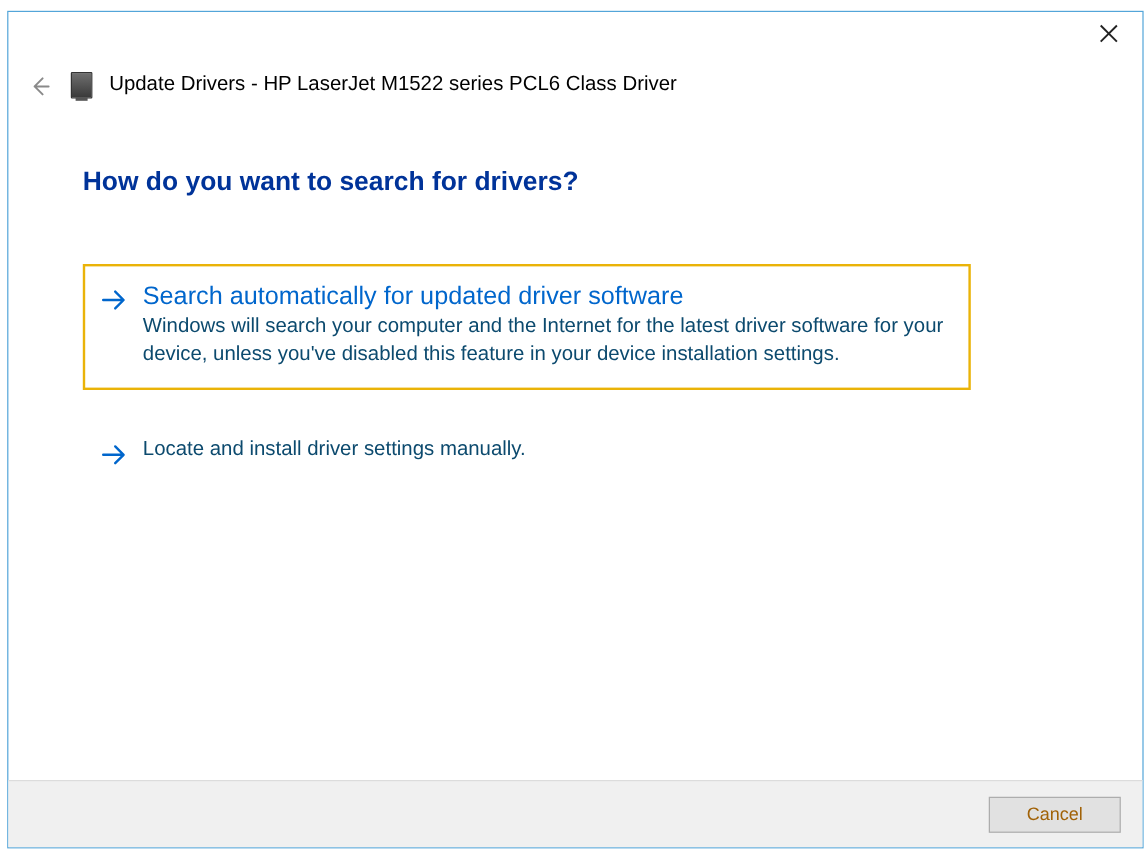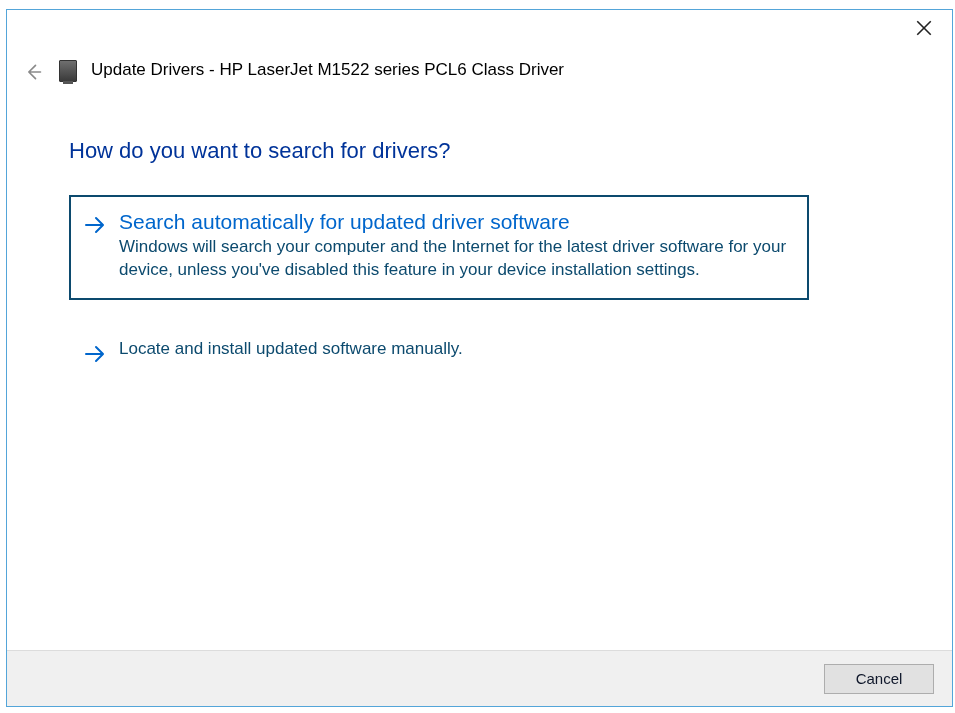--- a/index.html
+++ b/index.html
@@ -88,33 +88,33 @@
       color: #000;
       font-weight: 400;
     }
     .content {
       flex: 1;
       padding: 54px 62px 0 62px;
     }
     .heading {
       font-size: 22px;
       color: #003399;
-      font-weight: 400;
-      margin-bottom: 31px;
+      font-weight: 700;
+      margin-bottom: 56px;
     }
     .option {
       padding: 14px 22px 18px 14px;
       margin-bottom: 24px;
       cursor: pointer;
       display: flex;
       gap: 12px;
       width: 740px;
     }
     .option.highlighted {
-      border: 2px solid #0c4a6e;
+      border: 2px solid #eab308;
       padding: 12px 20px 16px 12px;
     }
     .option-arrow {
       width: 24px;
       height: 24px;
       flex-shrink: 0;
       color: #0066cc;
       margin-top: 4px;
     }
     .option-arrow svg {
@@ -143,21 +143,21 @@
       display: flex;
       align-items: center;
       justify-content: flex-end;
       padding: 0 18px;
     }
     .cancel-btn {
       width: 110px;
       height: 30px;
       background: #e1e1e1;
       border: 1px solid #adadad;
-      color: #0f172a;
+      color: #a16207;
       font-size: 15px;
       font-family: inherit;
       cursor: pointer;
     }
   </style>
 </head>
 <body>
 
 <div class="dialog">
 
@@ -195,21 +195,21 @@
       </div>
     </div>
 
     <div class="option">
       <div class="option-arrow">
         <svg viewBox="0 0 24 24">
           <path d="M3 12 L19 12 M13 5 L20 12 L13 19" stroke="currentColor" stroke-width="2" fill="none" stroke-linecap="round" stroke-linejoin="round"></path>
         </svg>
       </div>
       <div class="option-text">
-        <div class="option-desc">Locate and install updated software manually.</div>
+        <div class="option-desc">Locate and install driver settings manually.</div>
       </div>
     </div>
   </div>
 
   <div class="footer">
     <button class="cancel-btn">Cancel</button>
   </div>
 
 </div>
 

